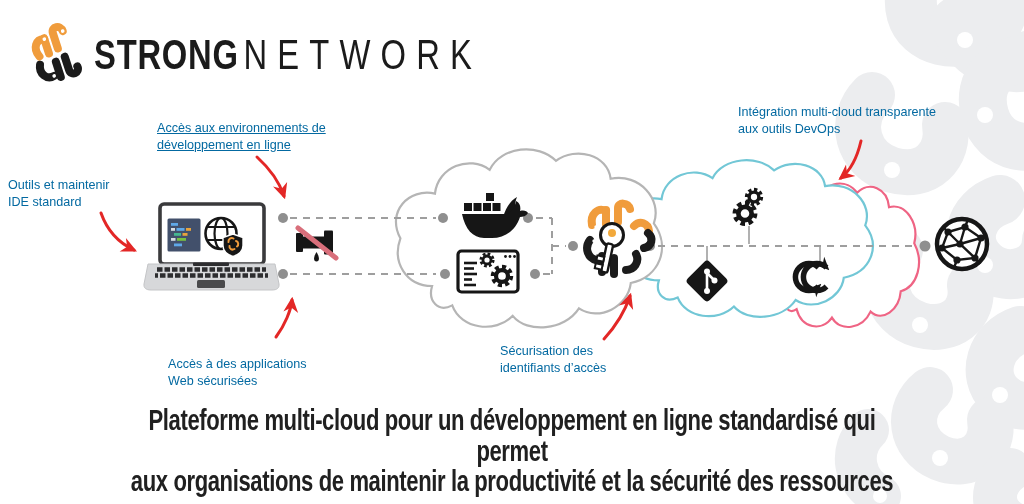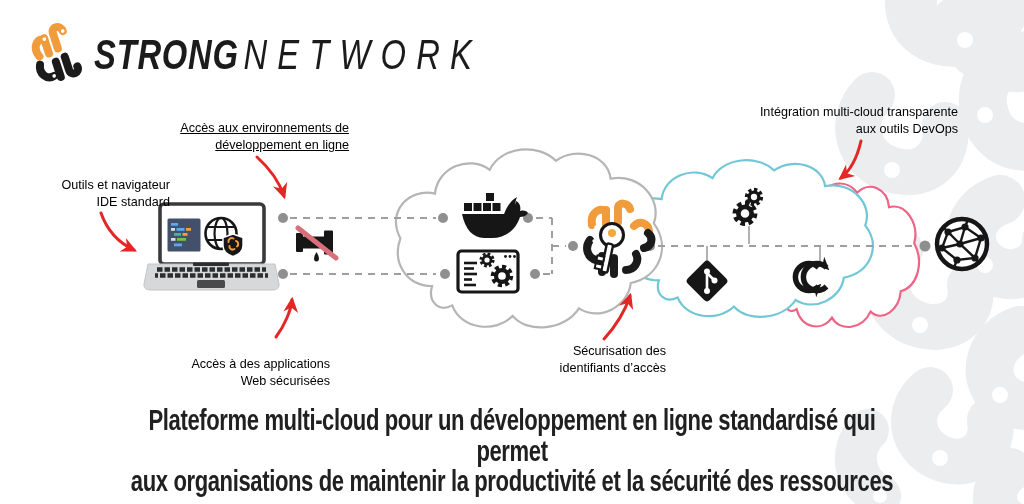--- a/index.html
+++ b/index.html
@@ -1,24 +1,24 @@
 <!DOCTYPE html>
 <html><head>
 <meta charset="utf-8">
 <style>
   html,body{margin:0;padding:0;background:#fff;}
   .stage{position:relative;width:1024px;height:504px;overflow:hidden;background:#ffffff;
          font-family:"Liberation Sans", sans-serif;color:#1b1b1b;}
   svg{display:block;}
   .bg,.diagram{position:absolute;left:0;top:0;}
-  .logo{position:absolute;left:26px;top:22px;display:flex;align-items:center;gap:12px;font-style:italic;}
+  .logo{position:absolute;left:26px;top:22px;display:flex;align-items:center;gap:12px;}
   .logotype{font-size:42px;line-height:64px;white-space:nowrap;transform:scaleX(.78);transform-origin:left center;}
   .logotype .bold{font-weight:800;letter-spacing:1px;}
   .logotype .light{font-weight:400;letter-spacing:13px;margin-left:6px;}
-  .ann{position:absolute;font-size:12.6px;line-height:1.34;text-align:right;color:#000000;white-space:pre-line;}
+  .ann{position:absolute;font-size:12.6px;line-height:1.34;text-align:left;color:#0369a1;white-space:pre-line;}
   .headline{position:absolute;left:0;right:0;top:405px;text-align:center;font-weight:700;
             font-size:29px;line-height:30.5px;letter-spacing:-0.5px;color:#202020;
             white-space:pre-line;transform:scaleX(.76);transform-origin:center top;}
 </style>
 </head>
 <body>
 
 <div class="stage">
 
   <svg class="bg" width="1024" height="504" aria-hidden="true">
@@ -265,21 +265,21 @@
 
     <g fill="none" stroke="#E32726" stroke-width="3" stroke-linecap="round">
       <path d="M 101,213 C 107,230 119,243 134,250" marker-end="url(#ra)"></path>
       <path d="M 257,157 C 268,167 279,181 284,196" marker-end="url(#ra)"></path>
       <path d="M 276,337 C 285,325 291,310 292,300" marker-end="url(#ra)"></path>
       <path d="M 604,339 C 615,327 625,311 630,296" marker-end="url(#ra)"></path>
       <path d="M 861,141 C 857,158 851,170 841,178" marker-end="url(#ra)"></path>
     </g>
   </svg>
 
-  <div class="ann" style="left:8px;top:177px;width:162px;">Outils et navigateur
+  <div class="ann" style="left:8px;top:177px;width:162px;">Outils et maintenir
 IDE standard</div>
   <div class="ann" style="left:157px;top:120px;width:192px;text-decoration:underline;">Accès aux environnements de
 développement en ligne</div>
   <div class="ann" style="left:168px;top:356px;width:162px;">Accès à des applications
 Web sécurisées</div>
   <div class="ann" style="left:500px;top:343px;width:166px;">Sécurisation des
 identifiants d’accès</div>
   <div class="ann" style="left:738px;top:104px;width:220px;">Intégration multi-cloud transparente
 aux outils DevOps</div>
 

